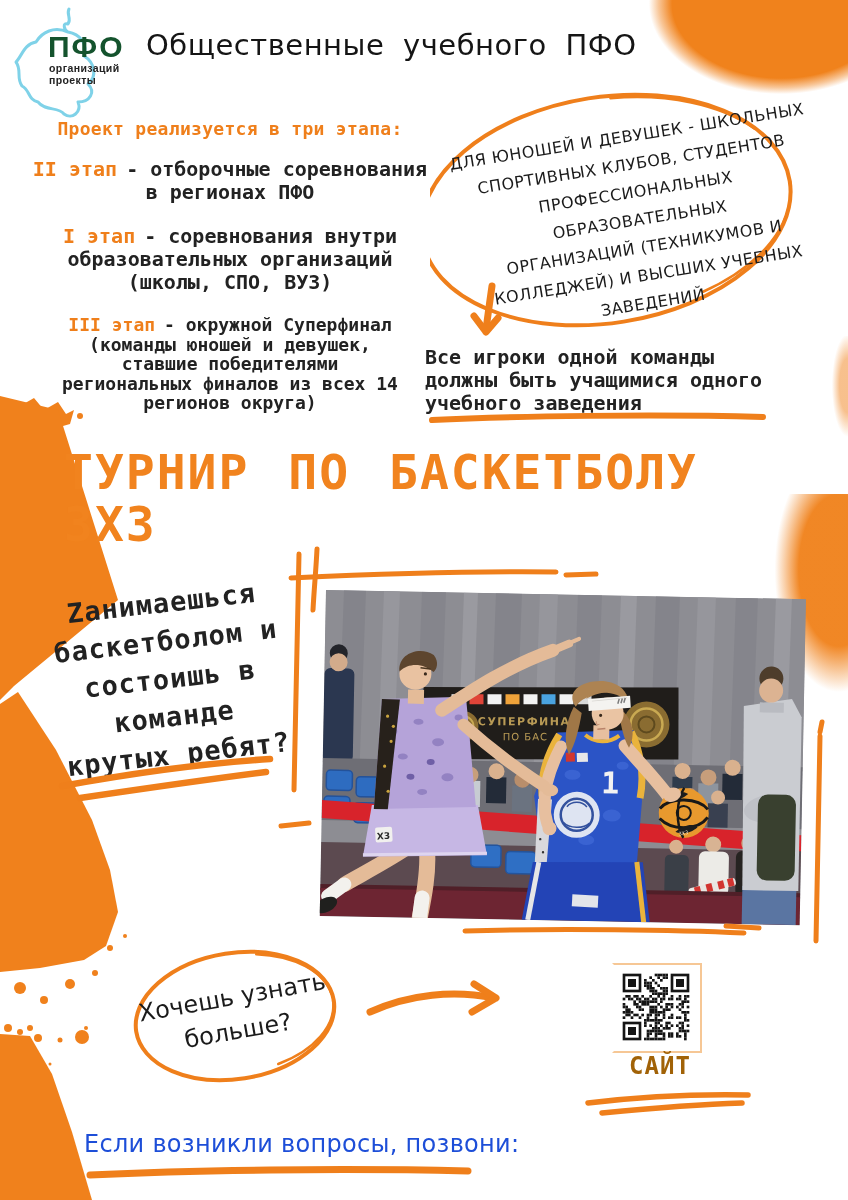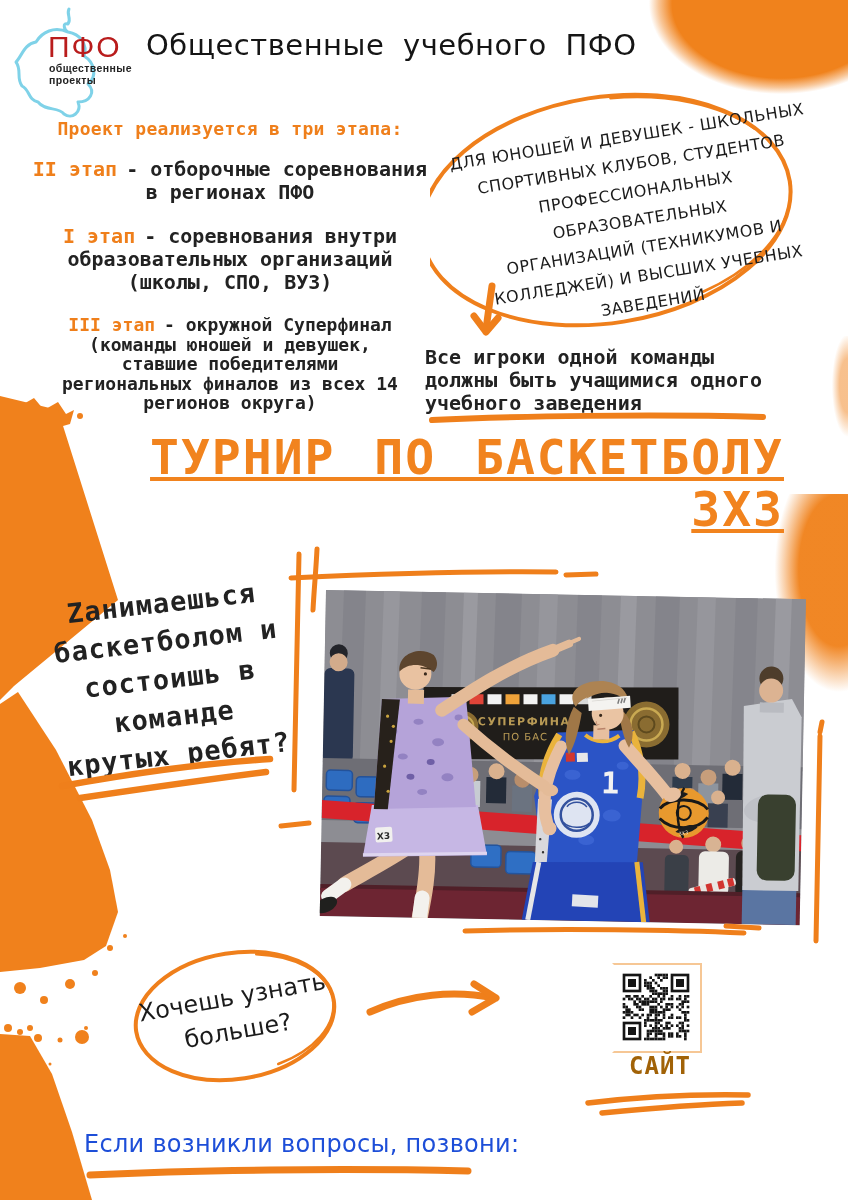--- a/index.html
+++ b/index.html
@@ -12,40 +12,40 @@
 
   
   .blob-tr{left:636px;top:-34px;width:220px;height:170px;
      background:radial-gradient(ellipse 62% 55% at 66% 22%, #f0821c 80%, rgba(240,130,28,.45) 90%, rgba(240,130,28,0) 97%);}
   .spray-photo{left:756px;top:494px;width:92px;height:218px;
      background:radial-gradient(ellipse 75% 60% at 90% 35%, rgba(240,130,28,.96) 58%, rgba(240,130,28,.35) 80%, rgba(240,130,28,0) 93%);}
   .spray-edge{left:828px;top:336px;width:20px;height:110px;
      background:radial-gradient(ellipse 95% 55% at 100% 45%, rgba(240,130,28,.5) 45%, rgba(240,130,28,0) 85%);}
 
   
-  .logo-abbr{left:48px;top:30px;font-size:30px;font-weight:normal;letter-spacing:2px;color:#b91c1c;}
+  .logo-abbr{left:48px;top:30px;font-size:30px;font-weight:bold;letter-spacing:2px;color:#14532d;}
   .logo-sub{left:49px;font-size:10.5px;font-weight:bold;letter-spacing:.4px;color:#222;}
   .page-title{left:146px;top:28px;font-size:29px;letter-spacing:.5px;word-spacing:9px;color:#151515;}
 
   
   .stages{left:22px;top:118px;width:416px;text-align:center;}
   .stages-heading{font-size:18px;font-weight:bold;letter-spacing:.3px;color:#EF7F1B;line-height:22px;margin:0 0 18px 0;}
   .stage{font-size:20px;line-height:23px;font-weight:bold;margin:0 0 21px 0;color:#222;}
   .stage.s3{font-size:18px;line-height:19.5px;margin-bottom:12px;}
   .stage-label{color:#EF7F1B;margin-right:9px;}
 
   
   .aud-wrap{left:430px;top:88px;width:420px;height:256px;}
   .aud-text{position:absolute;left:28px;top:34px;width:364px;text-align:center;
             transform:rotate(-9deg);font-size:16px;line-height:28px;letter-spacing:.5px;color:#1b1b1b;}
 
   .team-rule{left:425px;top:346px;width:345px;font-size:20px;font-weight:bold;line-height:23px;color:#222;}
 
-  .main-title{left:64px;top:431px;width:720px;text-align:right;color:#F1831E;font-weight:bold;
-              font-size:48px;line-height:52px;letter-spacing:2px;word-spacing:8px;text-decoration:underline;}
+  .main-title{left:64px;top:446px;width:720px;text-align:left;color:#F1831E;font-weight:bold;
+              font-size:48px;line-height:52px;letter-spacing:2px;word-spacing:8px;}
 
   .question{left:24px;top:584px;width:292px;text-align:center;transform:rotate(-6.5deg);
             font-size:27px;font-weight:bold;line-height:38px;letter-spacing:1px;color:#222;}
 
   .photo{left:326px;top:590px;width:480px;height:326px;transform:rotate(1.1deg);transform-origin:0 0;
          overflow:hidden;background:#8d8d93;}
 
   
   .bubble-wrap{left:128px;top:948px;width:215px;height:140px;}
   .bubble-text{position:absolute;left:12px;top:32px;width:190px;text-align:center;transform:rotate(-10deg);
@@ -94,21 +94,21 @@
       <polygon points="0,646 30,648 52,686 72,744 92,812 0,812"></polygon>
     </g>
   </svg>
 
   <svg class="abs" style="left:6px;top:6px" width="114" height="114" viewBox="0 0 114 114">
     <path d="M63,3 C60,9 66,12 62,18 C56,16 58,24 62,26 M62,26 C48,20 36,26 30,36 C18,38 16,50 10,56
              C16,64 10,72 16,80 C24,84 22,94 32,96 C40,106 52,100 58,108 C66,114 76,106 72,96
              C84,96 90,86 82,78 C92,70 88,56 78,50 C82,38 74,28 62,26 Z" fill="none" stroke="#7FD2E8" stroke-width="3" stroke-linejoin="round" stroke-linecap="round"></path>
   </svg>
   <div class="abs logo-abbr">ПФО</div>
-  <div class="abs logo-sub" style="top:62px">общественные</div>
+  <div class="abs logo-sub" style="top:62px">организаций</div>
   <div class="abs logo-sub" style="top:74px">проекты</div>
   <div class="abs page-title hand">Общественные учебного ПФО</div>
 
   <div class="abs stages mono">
     <p class="stages-heading">Проект реализуется в три этапа:</p>
     <p class="stage"><span class="stage-label">II этап</span><span class="ml">- отборочные соревнования
 в регионах ПФО</span></p>
     <p class="stage"><span class="stage-label">I этап</span><span class="ml">- соревнования внутри
 образовательных организаций
 (школы, СПО, ВУЗ)</span></p>

